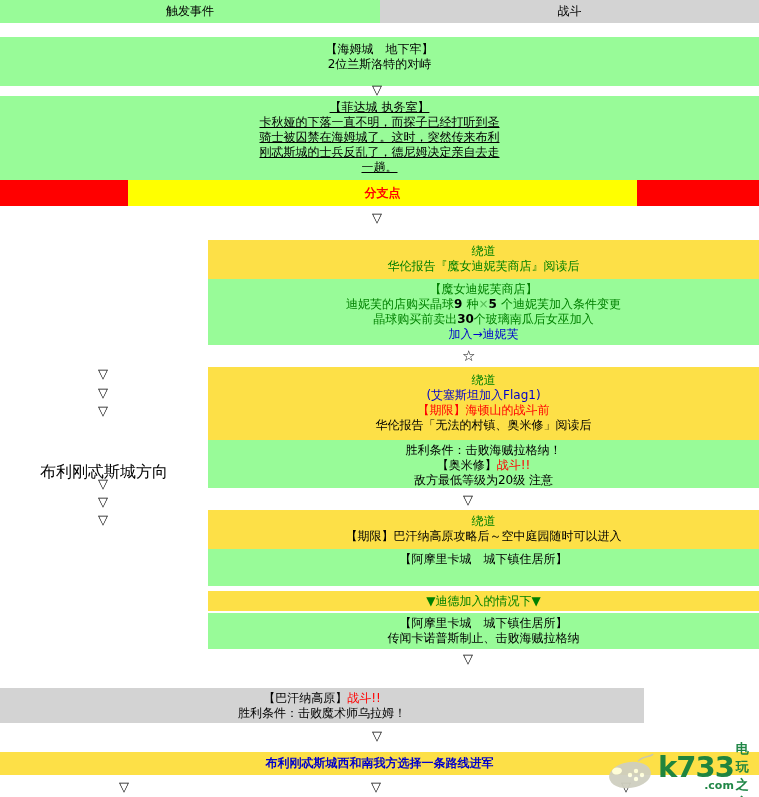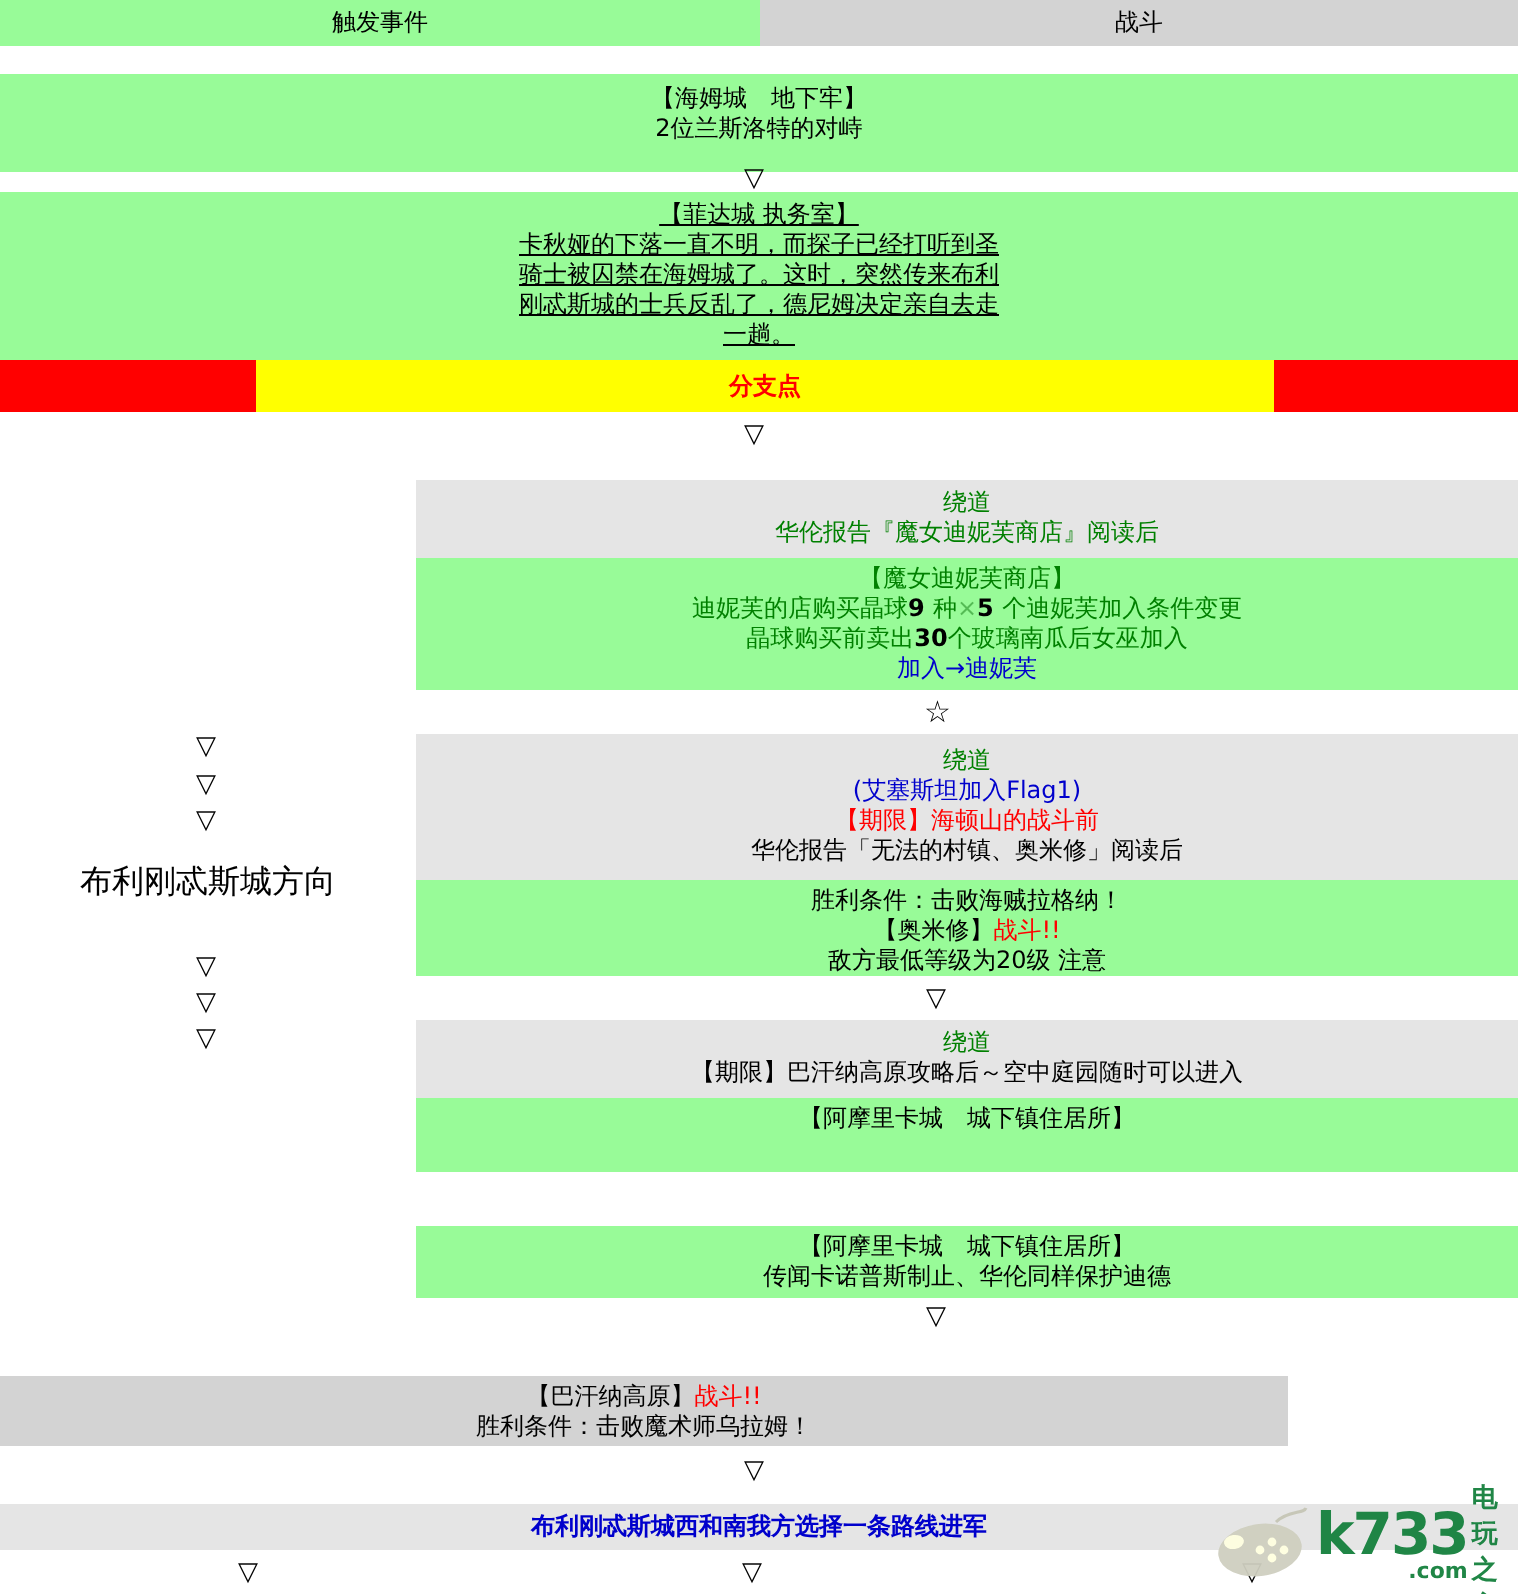--- a/index.html
+++ b/index.html
@@ -1,21 +1,21 @@
 <!DOCTYPE html>
 <html><head>
 <meta charset="utf-8">
 <style>
   html,body{margin:0;padding:0;background:#fff;}
   #page{position:relative;width:759px;height:797px;background:#ffffff;overflow:hidden;
         font-family:"DejaVu Sans","Liberation Sans",sans-serif;font-size:12px;color:#000;}
   .abs{position:absolute;box-sizing:border-box;}
   .row{text-align:center;line-height:15px;}
   .green{background:#98fb98;}
-  .cream{background:#e5e5e5;}
+  .cream{background:#fde047;}
   .grayrow{background:#d3d3d3;}
   .redblk{background:#ff0000;}
   .yellowblk{background:#ffff00;}
   .gt{color:#008000;}
   .rt{color:#ff0000;}
   .num{color:#000;font-weight:bold;}
   .xmark{color:#55bb55;}
   .link{color:#0000cc;text-decoration:none;cursor:pointer;}
   .bold{font-weight:bold;}
   .mk{position:absolute;font-size:13px;line-height:13px;color:#000;}
@@ -61,21 +61,21 @@
   <div class="abs yellowblk row" style="left:128px;top:180px;width:509px;height:26px;line-height:26px;">
     <span class="rt bold">分支点</span>
   </div>
   <div class="abs redblk" style="left:637px;top:180px;width:122px;height:26px;"></div>
 
   <span class="mk" style="left:372px;top:211px;">▽</span>
 
   <span class="mk" style="left:98px;top:367px;">▽</span>
   <span class="mk" style="left:98px;top:386px;">▽</span>
   <span class="mk" style="left:98px;top:404px;">▽</span>
-  <div class="abs dirlabel" style="left:0;top:432px;width:208px;">布利刚忒斯城方向</div>
+  <div class="abs dirlabel" style="left:0;top:463px;width:208px;">布利刚忒斯城方向</div>
   <span class="mk" style="left:98px;top:477px;">▽</span>
   <span class="mk" style="left:98px;top:495px;">▽</span>
   <span class="mk" style="left:98px;top:513px;">▽</span>
 
   <div class="abs cream row" style="left:208px;top:240px;width:551px;height:39px;padding-top:4px;">
     <div class="gt">绕道</div>
     <div class="gt">华伦报告『魔女迪妮芙商店』阅读后</div>
   </div>
 
   <div class="abs green row" style="left:208px;top:279px;width:551px;height:66px;padding-top:3px;">
@@ -114,24 +114,27 @@
 
   <div class="abs cream row" style="left:208px;top:510px;width:551px;height:39px;padding-top:4px;">
     <div class="gt">绕道</div>
     <div>【期限】巴汗纳高原攻略后～空中庭园随时可以进入</div>
   </div>
 
   <div class="abs green row" style="left:208px;top:549px;width:551px;height:37px;padding-top:3px;">
     <div>【阿摩里卡城　城下镇住居所】</div>
   </div>
 
+  <div class="abs cream row" style="left:208px;top:591px;width:551px;height:20px;line-height:20px;">
+    <span class="gt">▼迪德加入的情况下▼</span>
+  </div>
 
   <div class="abs green row" style="left:208px;top:613px;width:551px;height:36px;padding-top:3px;">
     <div>【阿摩里卡城　城下镇住居所】</div>
-    <div>传闻卡诺普斯制止、华伦同样保护迪德</div>
+    <div>传闻卡诺普斯制止、击败海贼拉格纳</div>
   </div>
 
   <span class="mk" style="left:463px;top:652px;">▽</span>
 
   <div class="abs grayrow row" style="left:0;top:688px;width:644px;height:35px;padding-top:3px;">
     <div>
       <span>【巴汗纳高原】</span><span class="rt">战斗!!</span>
     </div>
     <div>胜利条件：击败魔术师乌拉姆！</div>
   </div>

